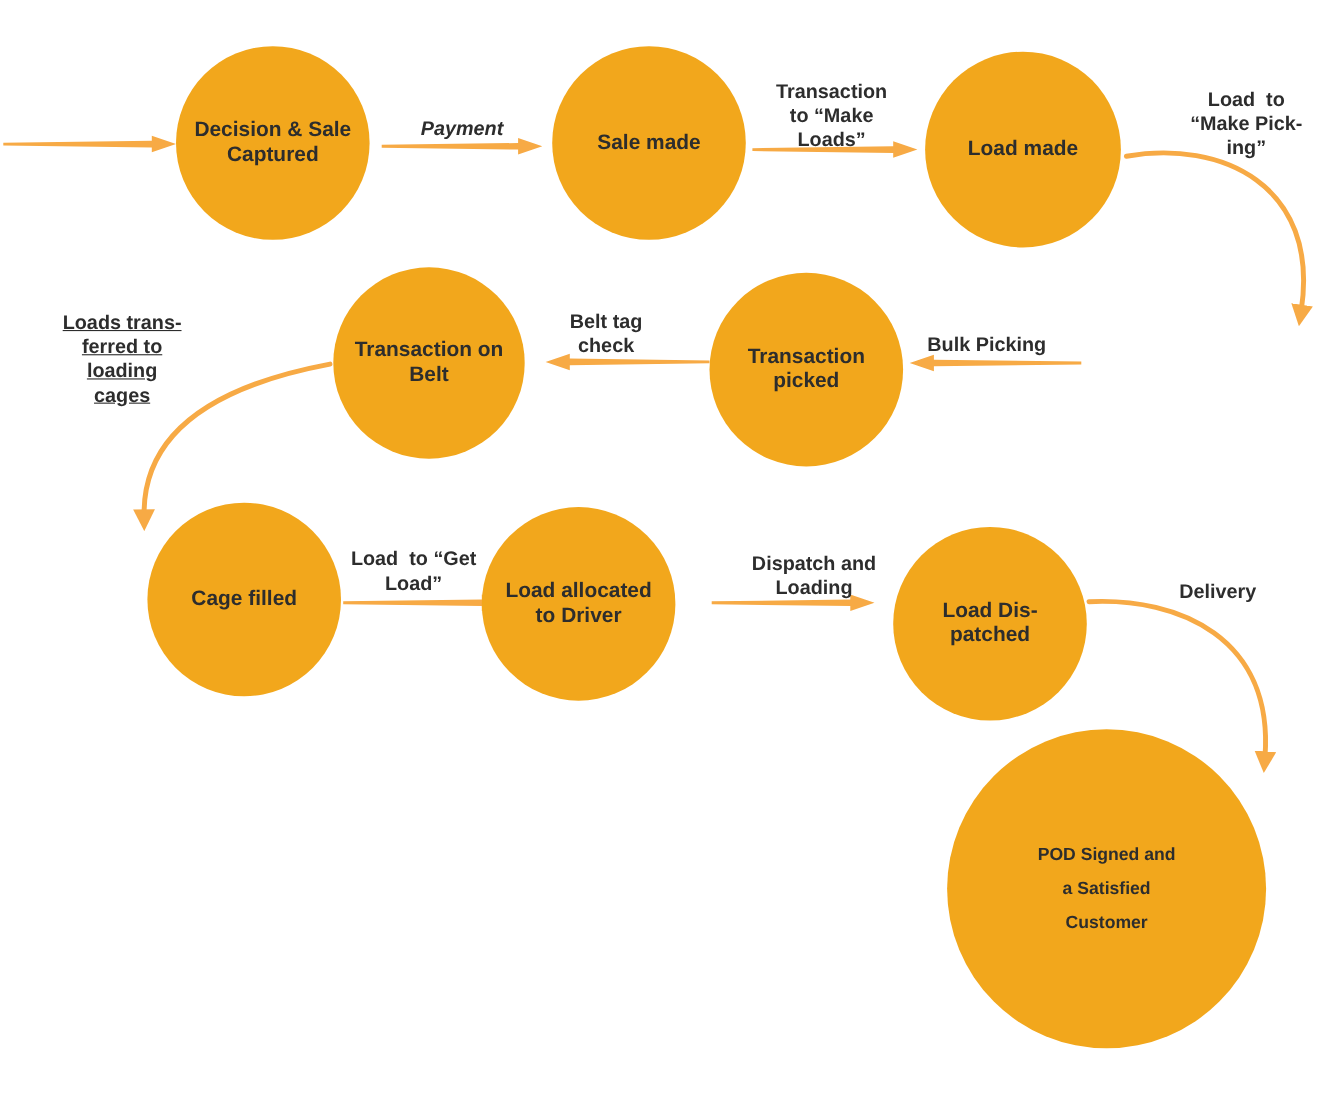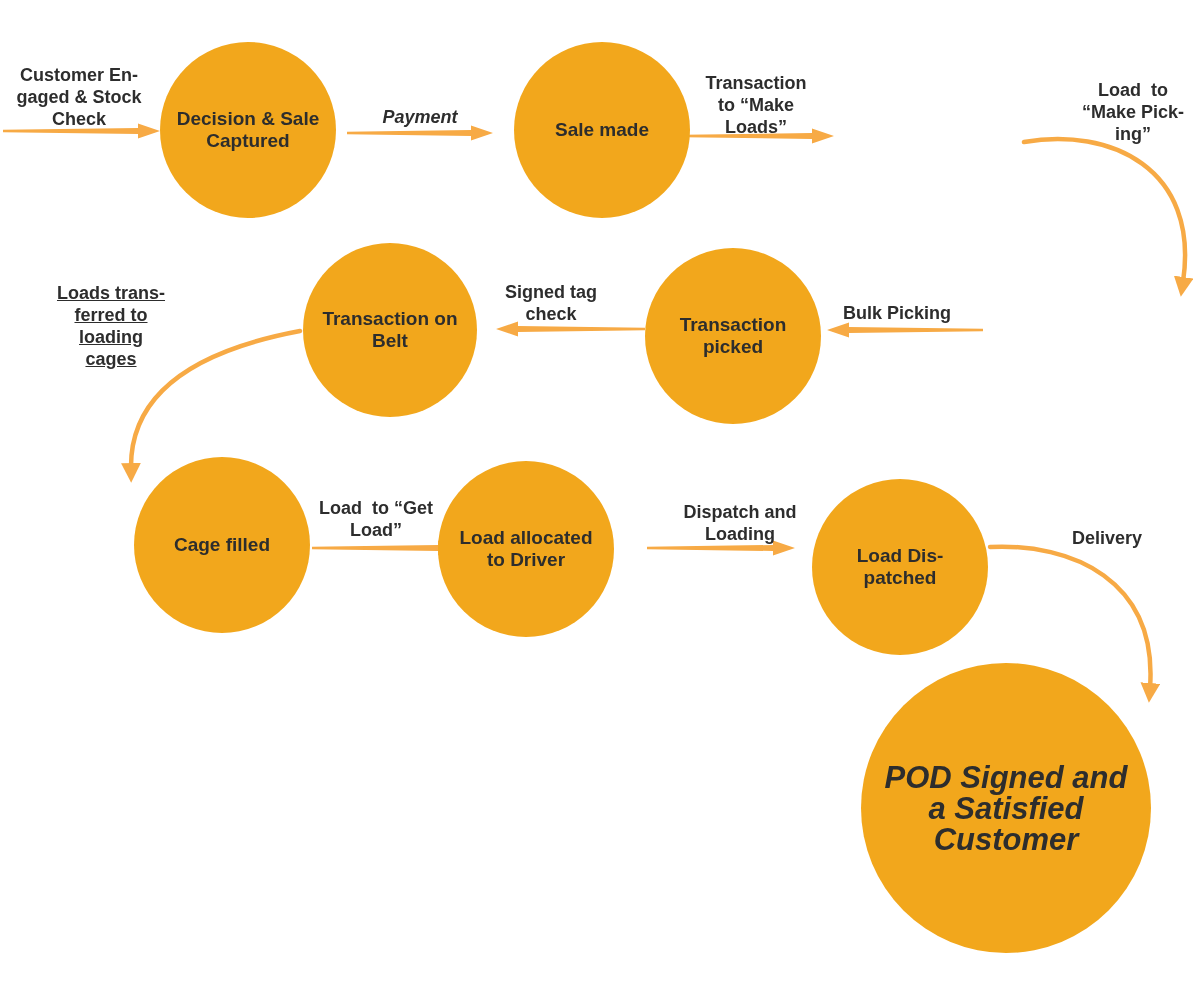--- a/index.html
+++ b/index.html
@@ -24,23 +24,22 @@
     align-items: center;
     justify-content: center;
     text-align: center;
     color: #2D2D2D;
     font-weight: bold;
     font-size: 19px;
     line-height: 22px;
     white-space: pre-wrap;
   }
   .node.big {
-    font-size: 31px;
+    font-size: 16px;
     line-height: 31px;
-    font-style: italic;
   }
   .edge-label {
     position: absolute;
     text-align: center;
     color: #2D2D2D;
     font-weight: bold;
     font-size: 18px;
     line-height: 22px;
     white-space: pre-wrap;
   }
@@ -81,22 +80,25 @@
 
     <path d="M1024 142 C1110 127 1200 168 1183 282" fill="none" stroke="#F7AA45" stroke-width="4.5" stroke-linecap="round" marker-end="url(#ah)"></path>
     <path d="M300 331 C215 347 130 382 131 468" fill="none" stroke="#F7AA45" stroke-width="4.5" stroke-linecap="round" marker-end="url(#ah)"></path>
     <path d="M990 547 C1072 543 1158 580 1150 688" fill="none" stroke="#F7AA45" stroke-width="4.5" stroke-linecap="round" marker-end="url(#ah)"></path>
   </svg>
 
   <div class="node" style="left:160px; top:42px; width:176px; height:176px;">
     <span>Decision &amp; Sale
 Captured</span>
   </div>
-  <div class="node" style="left:514px; top:42px; width:176px; height:176px;">
+  <div class="node" style="left:502px; top:42px; width:176px; height:176px;">
     <span>Sale made</span>
+  </div>
+  <div class="node" style="left:841px; top:47px; width:178px; height:178px;">
+    <span>Load made</span>
   </div>
   <div class="node" style="left:645px; top:248px; width:176px; height:176px;">
     <span>Transaction
 picked</span>
   </div>
   <div class="node" style="left:303px; top:243px; width:174px; height:174px;">
     <span>Transaction on
 Belt</span>
   </div>
   <div class="node" style="left:134px; top:457px; width:176px; height:176px;">
@@ -109,32 +111,29 @@
   <div class="node" style="left:812px; top:479px; width:176px; height:176px;">
     <span>Load Dis-
 patched</span>
   </div>
   <div class="node big" style="left:861px; top:663px; width:290px; height:290px;">
     <span>POD Signed and
 a Satisfied
 Customer</span>
   </div>
 
-  <div class="edge-label" style="left:-1px; top:64px; width:160px;">Customer En-
-gaged &amp; Stock
-Check</div>
   <div class="edge-label" style="left:340px; top:106px; width:160px;font-style:italic;">Payment</div>
   <div class="edge-label" style="left:676px; top:72px; width:160px;">Transaction
 to “Make
 Loads”</div>
   <div class="edge-label" style="left:1053px; top:79px; width:160px;">Load  to
 “Make Pick-
 ing”</div>
   <div class="edge-label" style="left:817px; top:302px; width:160px;">Bulk Picking</div>
-  <div class="edge-label" style="left:476px; top:281px; width:150px;">Signed tag
+  <div class="edge-label" style="left:476px; top:281px; width:150px;">Belt tag
 check</div>
   <div class="edge-label" style="left:31px; top:282px; width:160px;text-decoration:underline;">Loads trans-
 ferred to
 loading
 cages</div>
   <div class="edge-label" style="left:296px; top:497px; width:160px;">Load  to “Get
 Load”</div>
   <div class="edge-label" style="left:660px; top:501px; width:160px;">Dispatch and
 Loading</div>
   <div class="edge-label" style="left:1047px; top:527px; width:120px;">Delivery</div>

